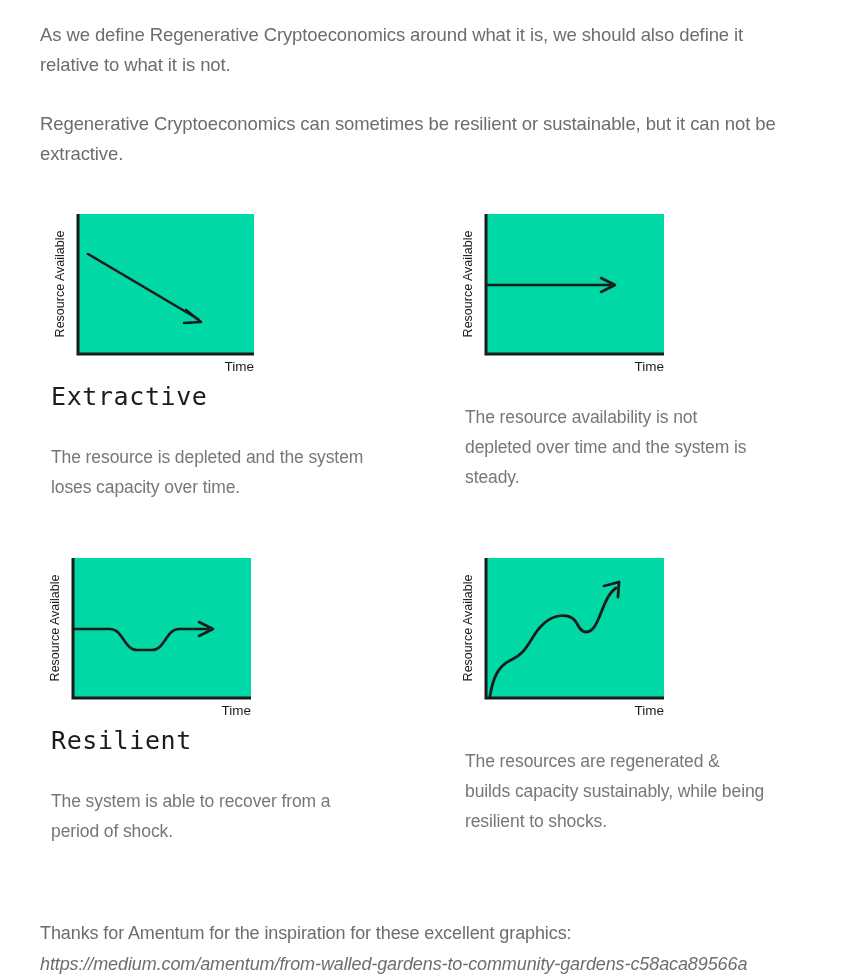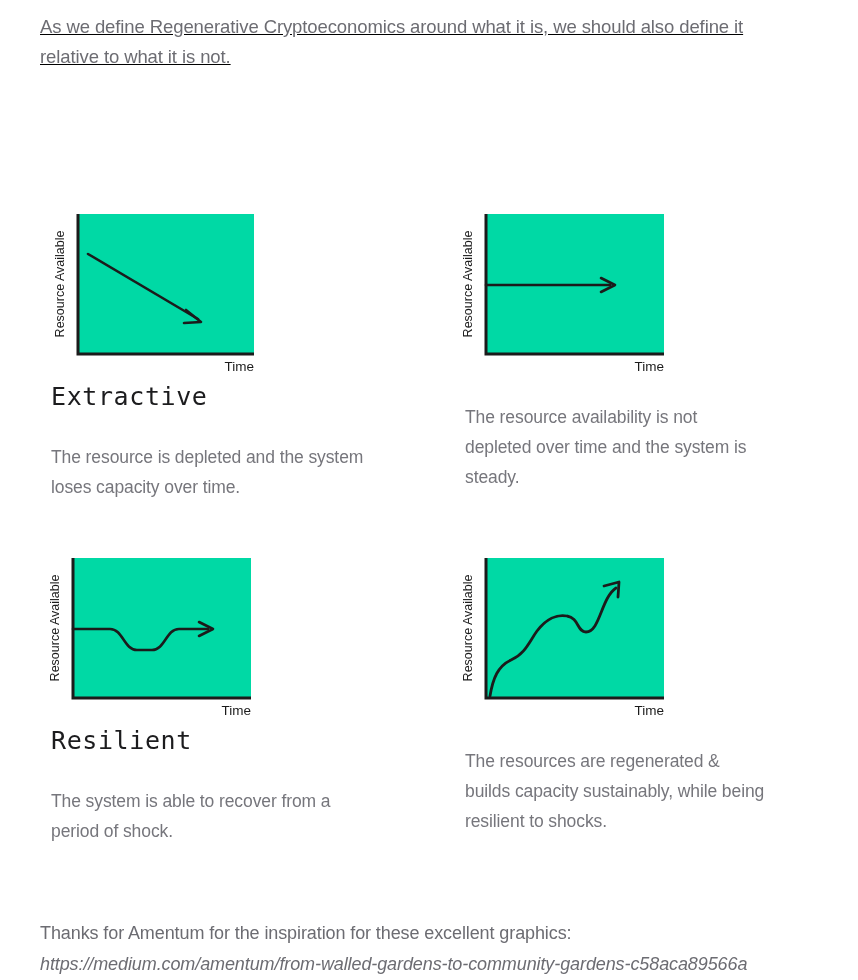--- a/index.html
+++ b/index.html
@@ -13,23 +13,22 @@
   .page{
     position:relative;
     width:858px;height:980px;
     box-sizing:border-box;
   }
 
   
   .intro{
     position:absolute;
     left:40px;
-    top:12px;
+    top:20px;
     width:740px;
-    text-decoration:underline;
   }
   .para{
     color:#6c6c72;
     font-size:18.5px;
     line-height:30px;
     letter-spacing:-0.1px;
     margin:0 0 29px 0;
   }
   .para:last-child{margin-bottom:0;}
 
@@ -90,20 +89,21 @@
   }
   .credit .url{font-style:italic;}
 </style>
 </head>
 <body>
 
 <div class="page">
 
   <div class="intro">
     <p class="para">As we define Regenerative Cryptoeconomics around what it is, we should also define it relative to what it is not.</p>
+    <p class="para">Regenerative Cryptoeconomics can sometimes be resilient or sustainable, but it can not be extractive.</p>
   </div>
 
   <div class="grid">
 
     <div class="row" style="height:334px;">
 
       <div class="panel col-left">
         <div class="chart-wrap">
           <svg width="250" height="165" viewBox="0 0 250 165" xmlns="http://www.w3.org/2000/svg">
             <rect x="38" y="8" width="176" height="140" fill="#00d9a5"></rect>

